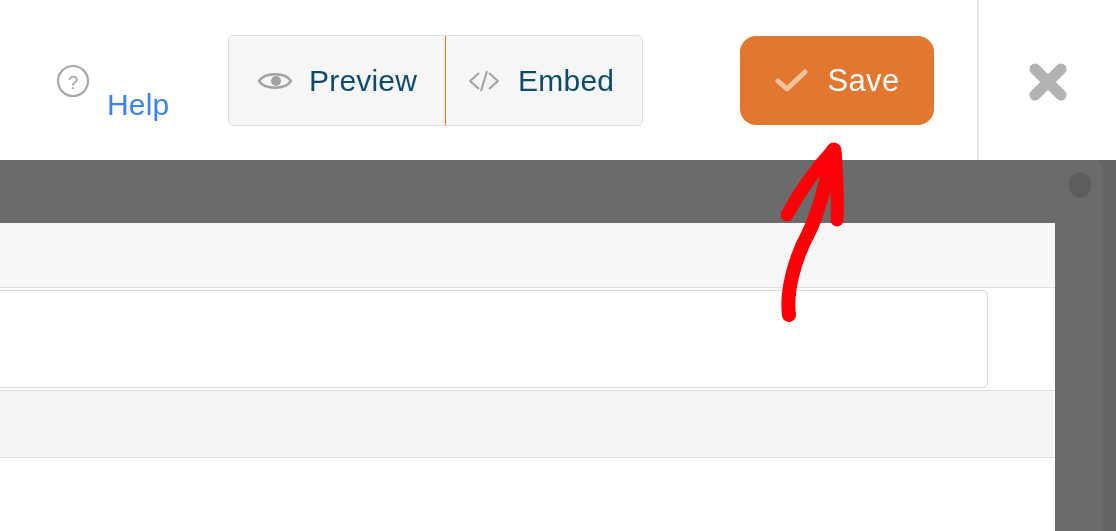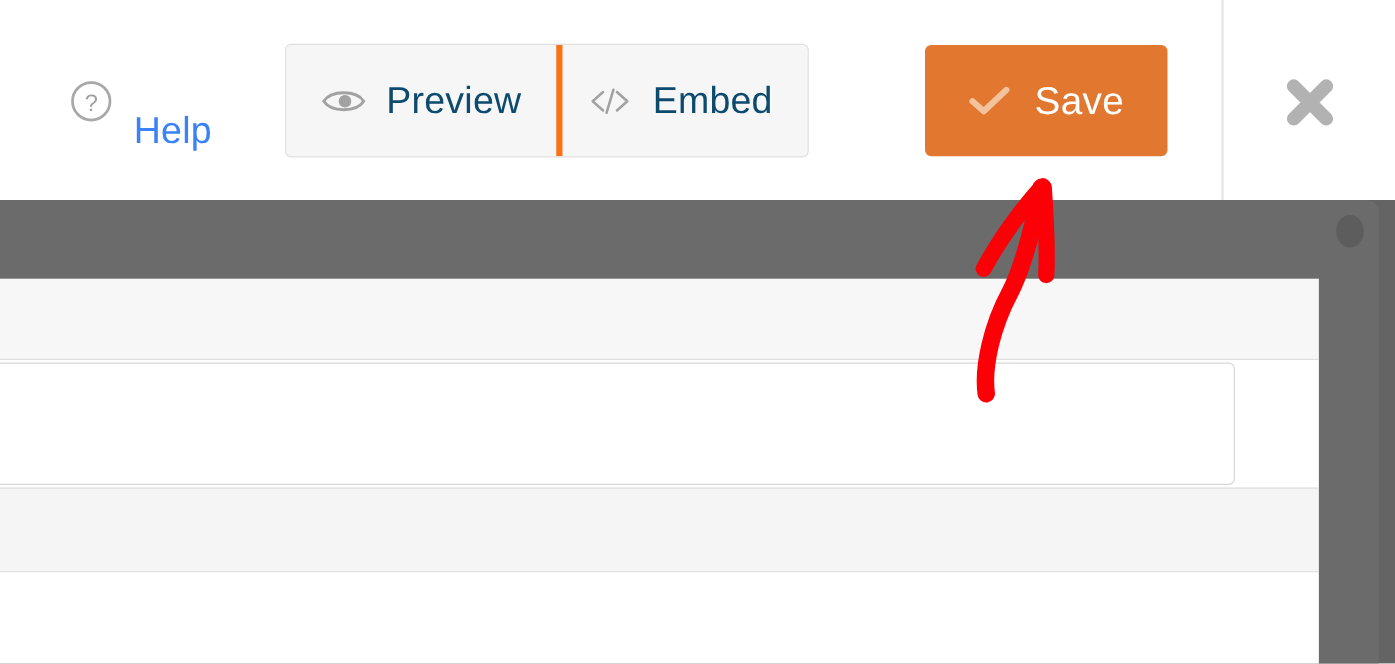--- a/index.html
+++ b/index.html
@@ -81,41 +81,41 @@
     display: flex;
     align-items: center;
     gap: 16px;
     padding: 0 28px;
     background: #f6f6f6;
     cursor: pointer;
     user-select: none;
     box-sizing: border-box;
   }
   .group-btn + .group-btn {
-    border-left: 5px solid #f97316;
+    border-left: 1px solid #f97316;
     padding-left: 20px;
   }
   .group-btn .glabel {
     font-size: 30px;
     color: #0c4a6e;
     line-height: 1;
     letter-spacing: 0.2px;
   }
   .eye-icon { width: 36px; height: 24px; display: block; }
 
   
   .save-btn {
     position: absolute;
     left: 740px;
     top: 36px;
     width: 194px;
     height: 89px;
     background: #e2772f;
     border: none;
-    border-radius: 5px;
+    border-radius: 16px;
     display: flex;
     align-items: center;
     justify-content: center;
     gap: 20px;
     cursor: pointer;
     padding: 13px;
     box-sizing: border-box;
   }
   .check-icon { width: 33px; height: 26px; display: block; }
   .save-label {

